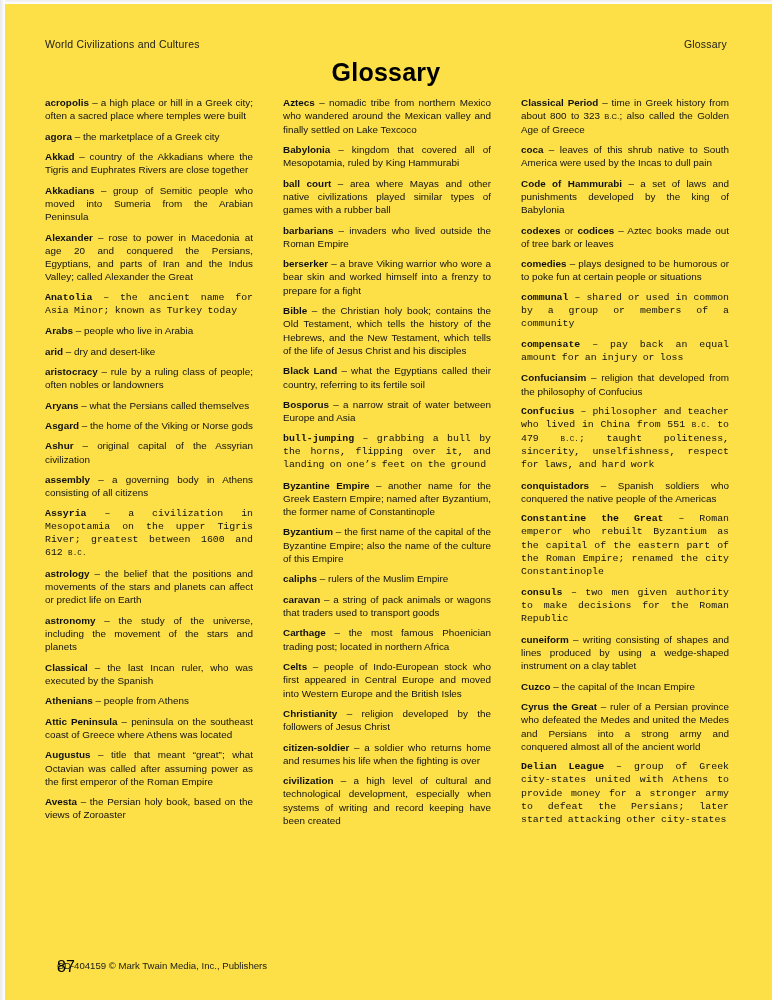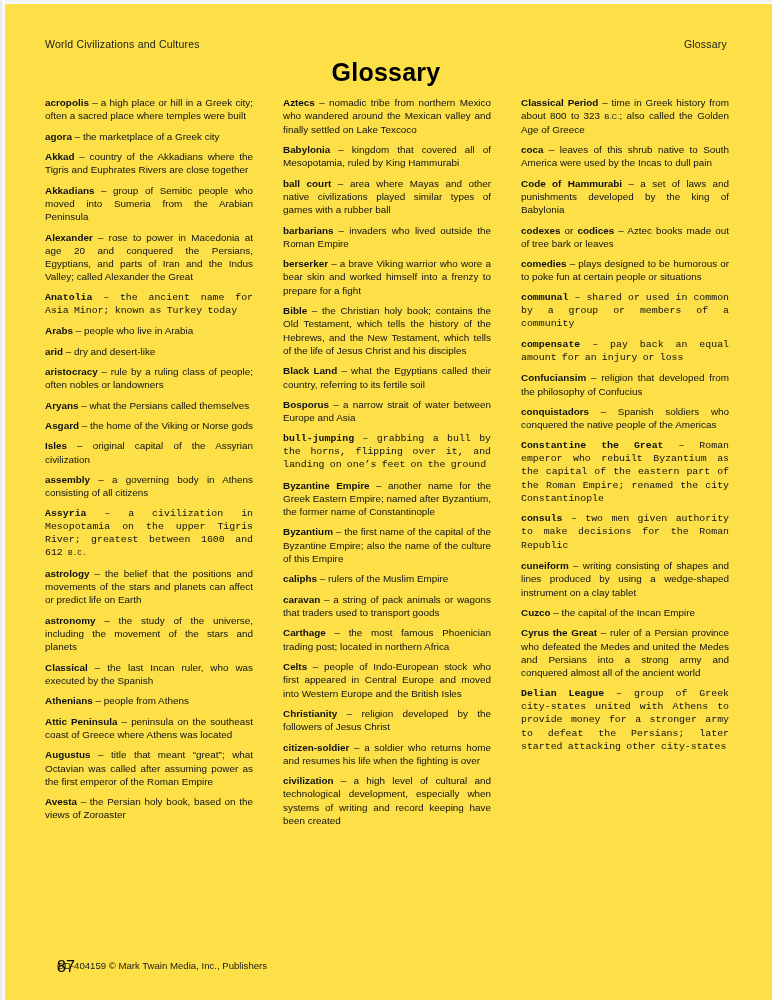--- a/index.html
+++ b/index.html
@@ -151,21 +151,21 @@
         <p class="entry"><span class="term">agora</span> – the marketplace of a Greek city</p>
         <p class="entry"><span class="term">Akkad</span> – country of the Akkadians where the Tigris and Euphrates Rivers are close together</p>
         <p class="entry"><span class="term">Akkadians</span> – group of Semitic people who moved into Sumeria from the Arabian Peninsula</p>
         <p class="entry"><span class="term">Alexander</span> – rose to power in Macedonia at age 20 and conquered the Persians, Egyptians, and parts of Iran and the Indus Valley; called Alexander the Great</p>
         <p class="entry tight"><span class="term">Anatolia</span> – the ancient name for Asia Minor; known as Turkey today</p>
         <p class="entry"><span class="term">Arabs</span> – people who live in Arabia</p>
         <p class="entry"><span class="term">arid</span> – dry and desert-like</p>
         <p class="entry"><span class="term">aristocracy</span> – rule by a ruling class of people; often nobles or landowners</p>
         <p class="entry"><span class="term">Aryans</span> – what the Persians called themselves</p>
         <p class="entry"><span class="term">Asgard</span> – the home of the Viking or Norse gods</p>
-        <p class="entry"><span class="term">Isles</span> – original capital of the Assyrian civilization</p>
+        <p class="entry"><span class="term">Ashur</span> – original capital of the Assyrian civilization</p>
         <p class="entry"><span class="term">assembly</span> – a governing body in Athens consisting of all citizens</p>
         <p class="entry tight"><span class="term">Assyria</span> – a civilization in Mesopotamia on the upper Tigris River; greatest between 1600 and 612 <span class="sc">B.C.</span></p>
         <p class="entry"><span class="term">astrology</span> – the belief that the positions and movements of the stars and planets can affect or predict life on Earth</p>
         <p class="entry"><span class="term">astronomy</span> – the study of the universe, including the movement of the stars and planets</p>
         <p class="entry"><span class="term">Classical</span> – the last Incan ruler, who was executed by the Spanish</p>
         <p class="entry"><span class="term">Athenians</span> – people from Athens</p>
         <p class="entry"><span class="term">Attic Peninsula</span> – peninsula on the southeast coast of Greece where Athens was located</p>
         <p class="entry"><span class="term">Augustus</span> – title that meant “great”; what Octavian was called after assuming power as the first emperor of the Roman Empire</p>
         <p class="entry"><span class="term-italic">Avesta</span> – the Persian holy book, based on the views of Zoroaster</p>
       </div>
@@ -191,20 +191,21 @@
       </div>
     <div class="column" id="col-3">
         <p class="entry"><span class="term">Classical Period</span> – time in Greek history from about 800 to 323 <span class="sc">B.C.</span>; also called the Golden Age of Greece</p>
         <p class="entry"><span class="term">coca</span> – leaves of this shrub native to South America were used by the Incas to dull pain</p>
         <p class="entry"><span class="term">Code of Hammurabi</span> – a set of laws and punishments developed by the king of Babylonia</p>
         <p class="entry"><span class="term">codexes</span> or <span class="term">codices</span> – Aztec books made out of tree bark or leaves</p>
         <p class="entry"><span class="term">comedies</span> – plays designed to be humorous or to poke fun at certain people or situations</p>
         <p class="entry tight"><span class="term">communal</span> – shared or used in common by a group or members of a community</p>
         <p class="entry tight"><span class="term">compensate</span> – pay back an equal amount for an injury or loss</p>
         <p class="entry"><span class="term">Confuciansim</span> – religion that developed from the philosophy of Confucius</p>
+        <p class="entry tight"><span class="term">Confucius</span> – philosopher and teacher who lived in China from 551 <span class="sc">B.C.</span> to 479 <span class="sc">B.C.</span>; taught politeness, sincerity, unselfishness, respect for laws, and hard work</p>
         <p class="entry"><span class="term">conquistadors</span> – Spanish soldiers who conquered the native people of the Americas</p>
         <p class="entry tight"><span class="term">Constantine the Great</span> – Roman emperor who rebuilt Byzantium as the capital of the eastern part of the Roman Empire; renamed the city Constantinople</p>
         <p class="entry tight"><span class="term">consuls</span> – two men given authority to make decisions for the Roman Republic</p>
         <p class="entry"><span class="term">cuneiform</span> – writing consisting of shapes and lines produced by using a wedge-shaped instrument on a clay tablet</p>
         <p class="entry"><span class="term">Cuzco</span> – the capital of the Incan Empire</p>
         <p class="entry"><span class="term">Cyrus the Great</span> – ruler of a Persian province who defeated the Medes and united the Medes and Persians into a strong army and conquered almost all of the ancient world</p>
         <p class="entry tight"><span class="term">Delian League</span> – group of Greek city-states united with Athens to provide money for a stronger army to defeat the Persians; later started attacking other city-states</p>
       </div>
   </div>
 

